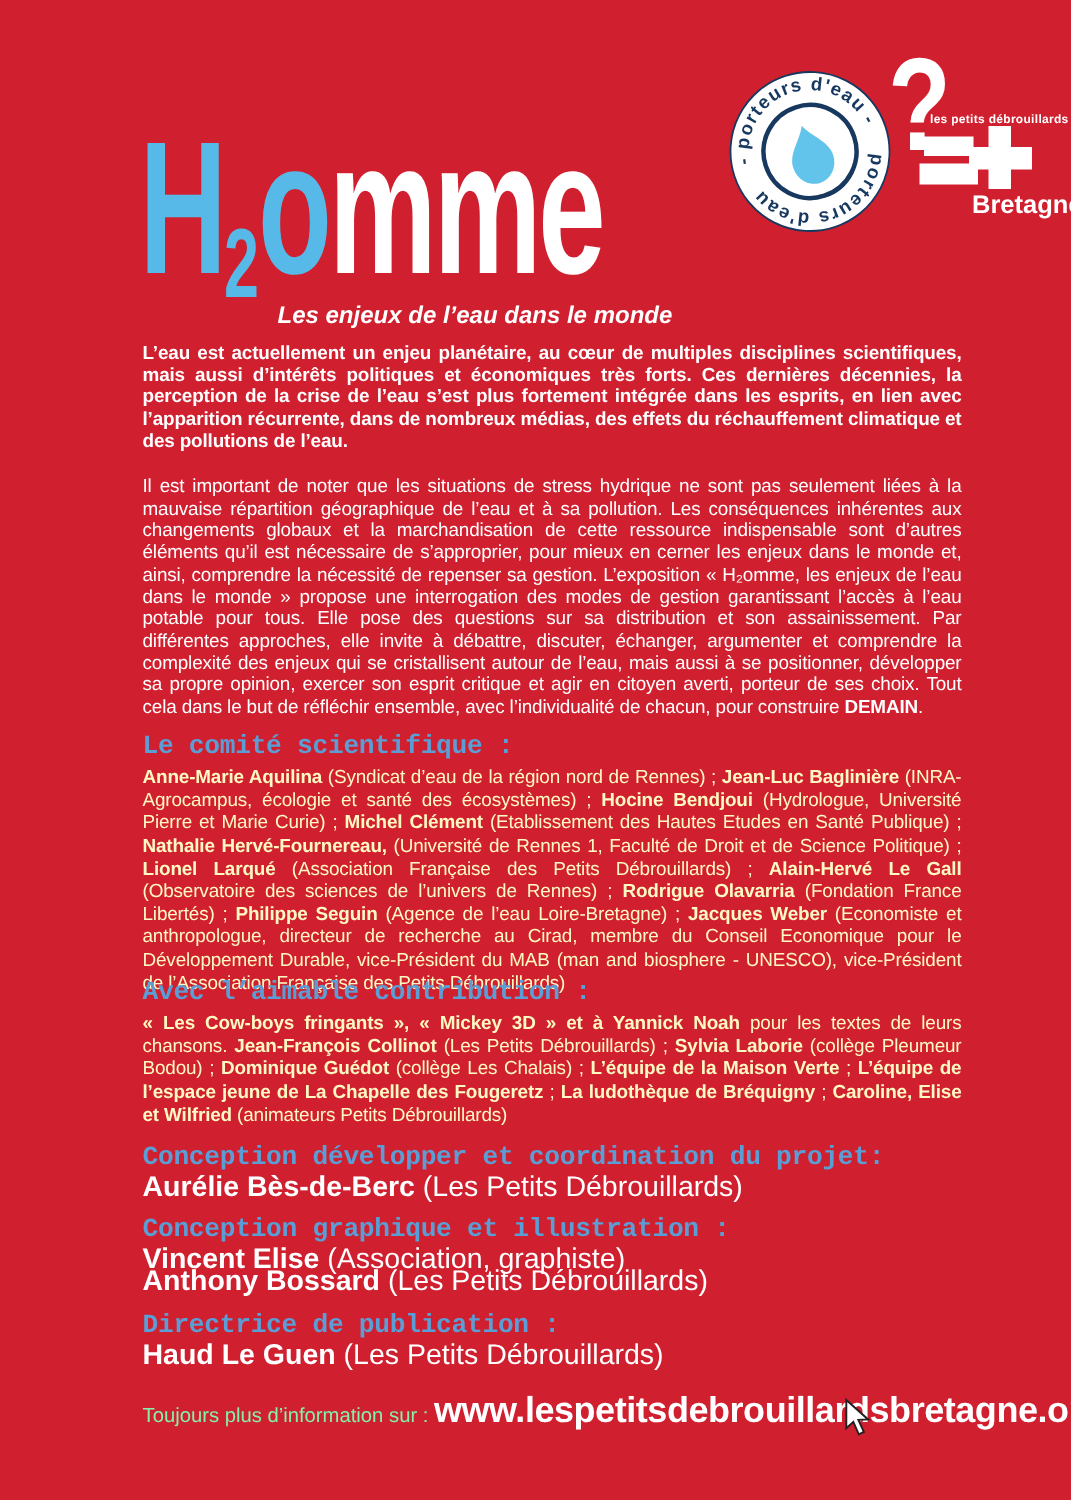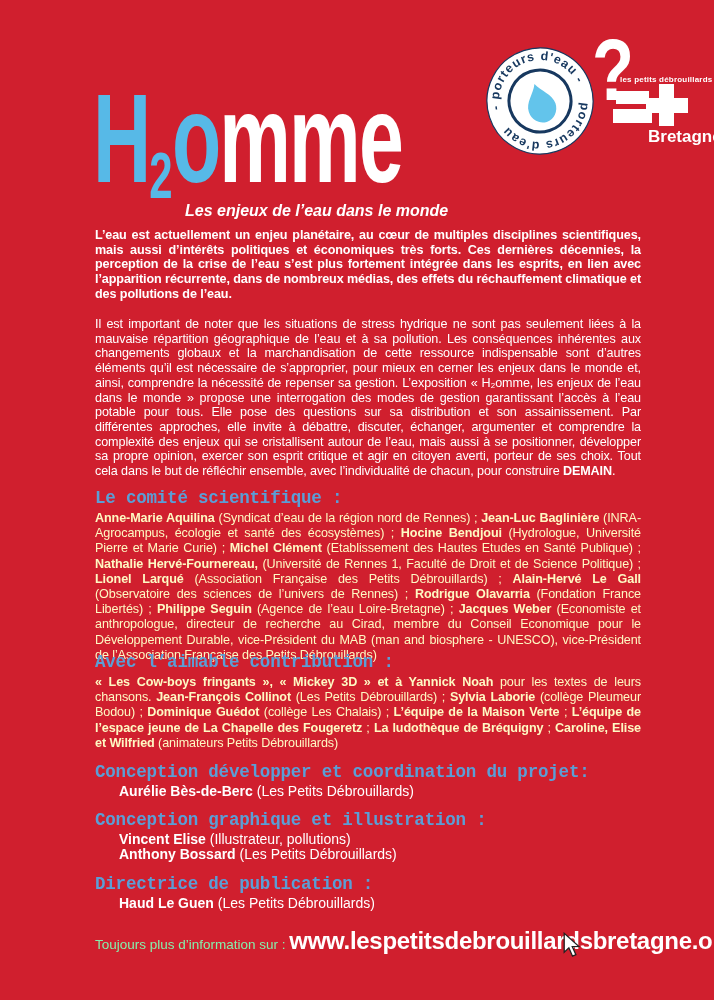--- a/index.html
+++ b/index.html
@@ -46,21 +46,21 @@
   }
   .para.bold{font-weight:bold;}
   .body{
     font-size:12.6px;line-height:15.2px;letter-spacing:-0.1px;
     text-align:justify;color:#fef9c3;
   }
   .b{font-weight:bold;}
   h2.tb{
     font-size:17.5px;font-weight:bold;color:#5b9ed6;margin:0;letter-spacing:-0.2px;font-family:Liberation Mono, monospace;
   }
-  .credit-line{font-size:14px;line-height:15px;color:#fff;margin-left:24px;}
+  .credit-line{font-size:19px;line-height:15px;color:#fff;}
   .footer{white-space:nowrap;}
   .footer .lbl{font-size:13.5px;color:#86efac;}
   .footer .url{font-size:24px;font-weight:bold;color:#fff;letter-spacing:-0.3px;}
   .cursor{position:absolute;left:561px;top:932px;width:22px;height:26px;}
   svg text{font-family:"Liberation Sans","DejaVu Sans",sans-serif;}
 </style>
 </head>
 <body>
 
 <div class="page">
@@ -110,21 +110,21 @@
   <h2 class="tb" style="top:488px">Le comité scientifique :</h2>
   <p class="tb body" style="top:511px"><span class="b">Anne-Marie Aquilina</span><span> (Syndicat d’eau de la région nord de Rennes) ; </span><span class="b">Jean-Luc Baglinière</span><span> (INRA-Agrocampus, écologie et santé des écosystèmes) ; </span><span class="b">Hocine Bendjoui</span><span> (Hydrologue, Université Pierre et Marie Curie) ; </span><span class="b">Michel Clément</span><span> (Etablissement des Hautes Etudes en Santé Publique) ; </span><span class="b">Nathalie Hervé-Fournereau,</span><span> (Université de Rennes 1, Faculté de Droit et de Science Politique) ; </span><span class="b">Lionel Larqué</span><span> (Association Française des Petits Débrouillards) ; </span><span class="b">Alain-Hervé Le Gall</span><span> (Observatoire des sciences de l’univers de Rennes) ; </span><span class="b">Rodrigue Olavarria</span><span> (Fondation France Libertés) ; </span><span class="b">Philippe Seguin</span><span> (Agence de l’eau Loire-Bretagne) ; </span><span class="b">Jacques Weber</span><span> (Economiste et anthropologue, directeur de recherche au Cirad, membre du Conseil Economique pour le Développement Durable, vice-Président du MAB (man and biosphere - UNESCO), vice-Président de l’Association Française des Petits Débrouillards)</span></p>
 
   <h2 class="tb" style="top:652px">Avec l’aimable contribution :</h2>
   <p class="tb body" style="top:675px"><span class="b">« Les Cow-boys fringants », « Mickey 3D » et à Yannick Noah</span><span> pour les textes de leurs chansons. </span><span class="b">Jean-François Collinot</span><span> (Les Petits Débrouillards) ; </span><span class="b">Sylvia Laborie</span><span> (collège Pleumeur Bodou) ; </span><span class="b">Dominique Guédot</span><span> (collège Les Chalais) ; </span><span class="b">L’équipe de la Maison Verte</span><span> ; </span><span class="b">L’équipe de l’espace jeune de La Chapelle des Fougeretz</span><span> ; </span><span class="b">La ludothèque de Bréquigny</span><span> ; </span><span class="b">Caroline, Elise et Wilfried</span><span> (animateurs Petits Débrouillards)</span></p>
 
   <h2 class="tb" style="top:762px">Conception développer et coordination du projet:</h2>
   <p class="tb credit-line" style="top:784px"><span class="b">Aurélie Bès-de-Berc</span><span> (Les Petits Débrouillards)</span></p>
 
   <h2 class="tb" style="top:810px">Conception graphique et illustration :</h2>
-  <p class="tb credit-line" style="top:832px"><span class="b">Vincent Elise</span><span> (Illustrateur, pollutions)</span></p>
+  <p class="tb credit-line" style="top:832px"><span class="b">Vincent Elise</span><span> (Association, graphiste)</span></p>
   <p class="tb credit-line" style="top:847px"><span class="b">Anthony Bossard</span><span> (Les Petits Débrouillards)</span></p>
 
   <h2 class="tb" style="top:874px">Directrice de publication :</h2>
   <p class="tb credit-line" style="top:896px"><span class="b">Haud Le Guen</span><span> (Les Petits Débrouillards)</span></p>
 
   <div class="tb footer" style="top:927px">
     <span class="lbl">Toujours plus d’information sur : </span><span class="url">www.lespetitsdebrouillardsbretagne.org</span>
   </div>
 
   <svg class="cursor" viewBox="0 0 14 20">

